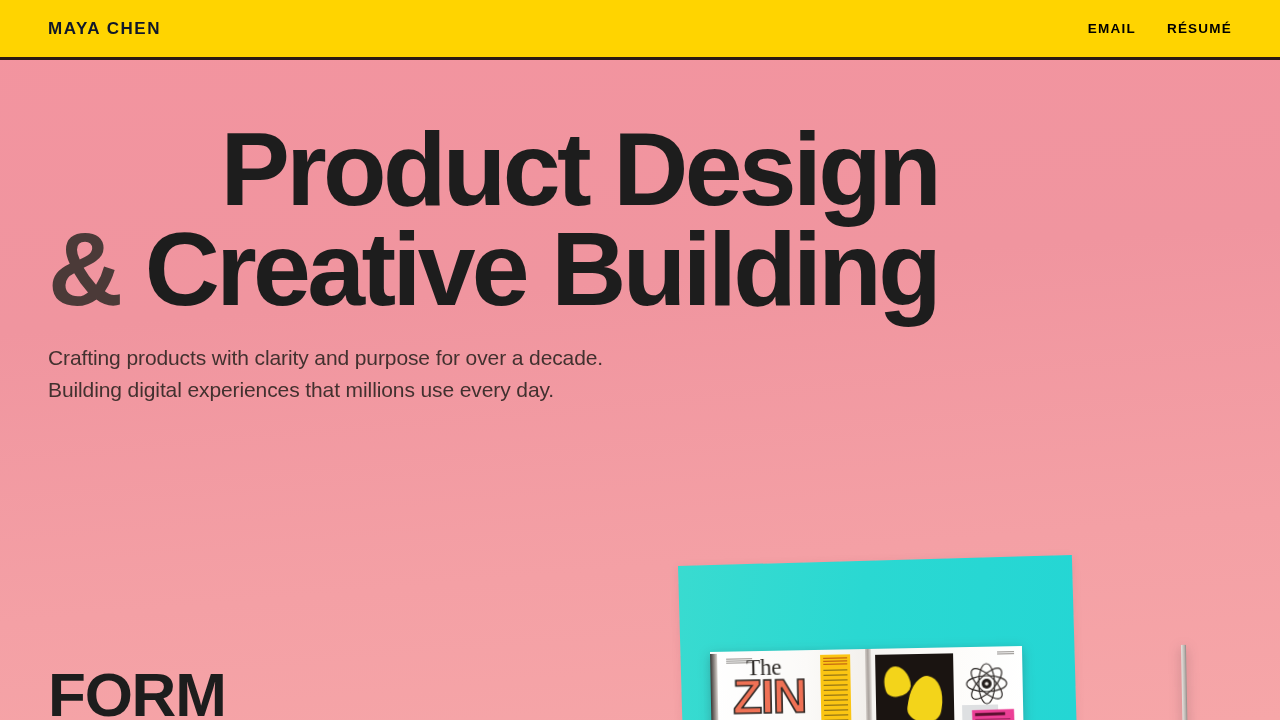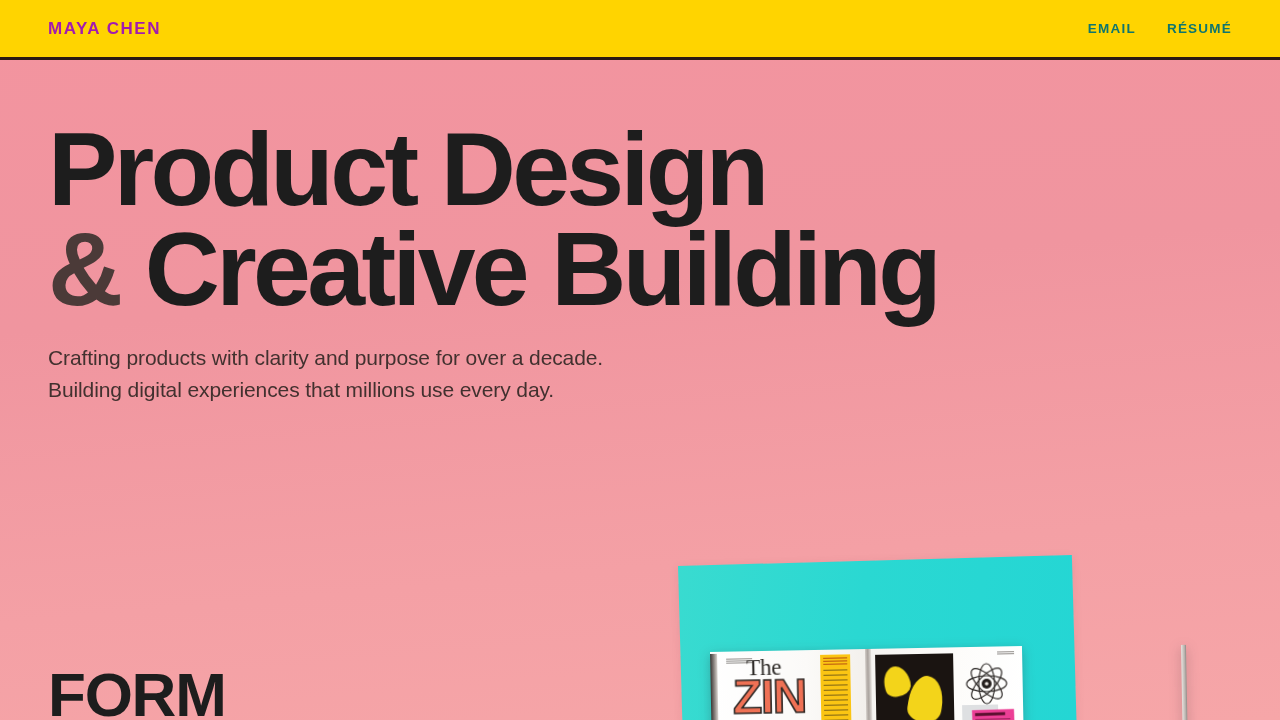--- a/index.html
+++ b/index.html
@@ -28,46 +28,47 @@
     display:flex; align-items:center;
     justify-content:space-between;
     padding:0 48px;
     z-index:30;
   }
 
   #brand {
     font-size:17px;
     font-weight:bold;
     letter-spacing:0.09em;
-    color:#a21caf;
+    color:#0f172a;
     white-space:nowrap;
   }
 
   #navlinks { display:flex; align-items:center; gap:31px; }
 
   .navlink {
     font-size:13.5px;
     font-weight:bold;
     letter-spacing:0.09em;
-    color:#0f766e;
+    color:#000000;
     text-decoration:none;
     white-space:nowrap;
     cursor:pointer;
   }
 
   
   #hero { position:absolute; left:48px; top:120px; z-index:20; }
 
   #headline {
     font-size:104px;
     font-weight:bold;
     line-height:0.96;
     letter-spacing:-0.035em;
     color:#1d1d1d;
     white-space:nowrap;
+    text-align:right;
   }
   #headline .ampersand { color:#4b3a38; }
 
   #subtitle {
     margin-top:22px;
     font-size:21px;
     line-height:1.53;
     letter-spacing:-0.005em;
     color:#42312f;
     white-space:nowrap;

